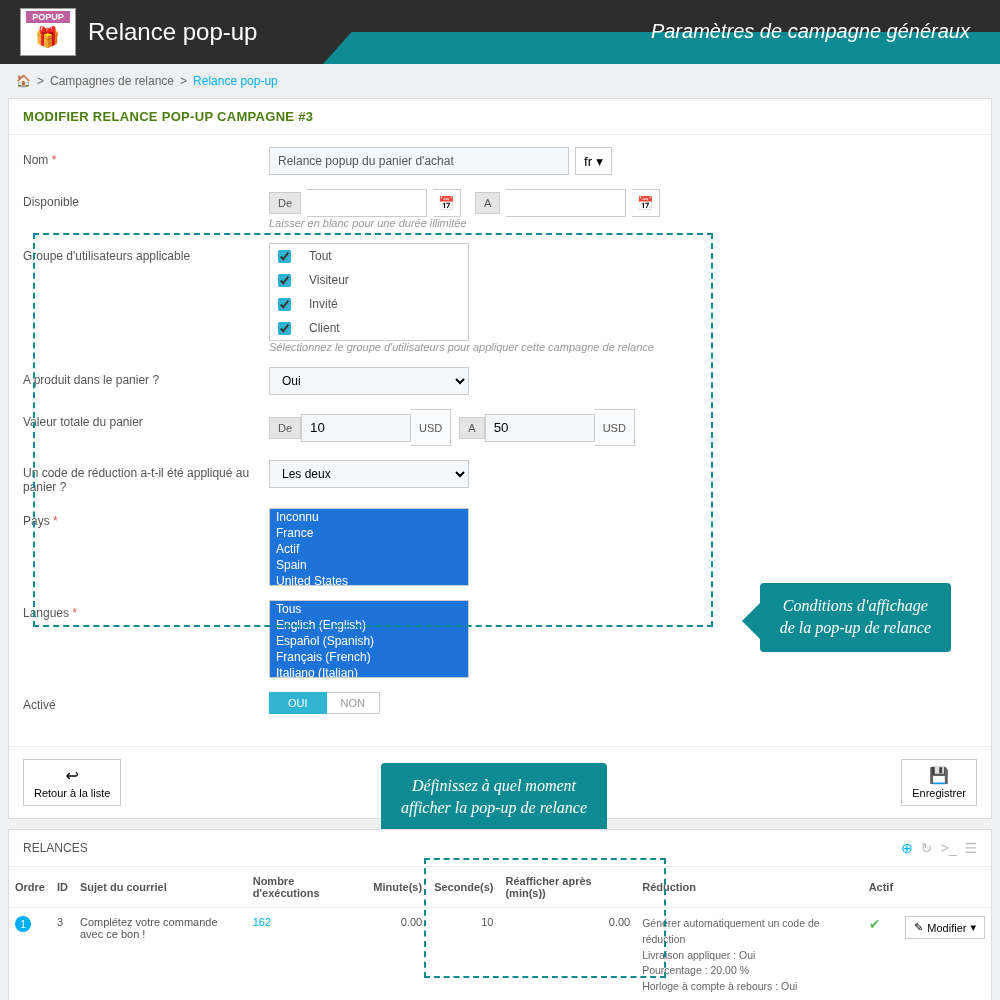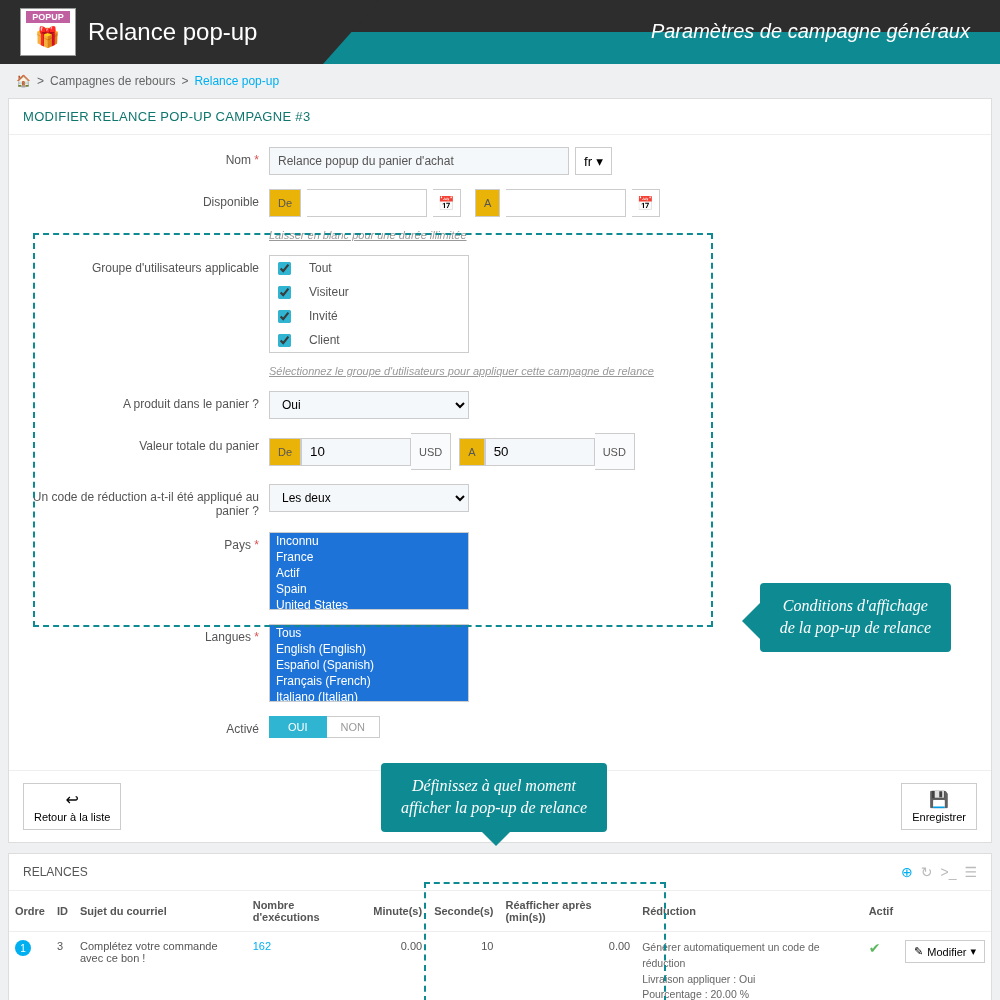--- a/index.html
+++ b/index.html
@@ -9,32 +9,32 @@
 .logo { width: 56px; height: 48px; background: #fff; border: 1px solid #999; display: flex; flex-direction: column; align-items: center; justify-content: center; margin-right: 12px; position: relative; }
 .logo-top { background: #c160a0; color: #fff; font-size: 9px; padding: 1px 6px; font-weight: bold; position: absolute; top: 2px; }
 .logo-gift { font-size: 20px; margin-top: 10px; color: #c160a0; }
 .header-title { font-size: 24px; font-weight: 300; }
 .header-sub { position: absolute; right: 30px; top: 20px; font-size: 20px; font-weight: 300; font-style: italic; }
 .header::before { content: ""; position: absolute; left: 0; top: 0; width: 380px; height: 64px; background: #2d2d2d; clip-path: polygon(0 0, 100% 0, 85% 100%, 0 100%); z-index: 1; }
 .header::after { content: ""; position: absolute; left: 280px; top: 28px; width: 200px; height: 36px; background: #fff; border-radius: 50%; transform: rotate(-8deg); z-index: 1; opacity: 0; }
 .breadcrumb { padding: 10px 16px; font-size: 12px; color: #666; display: flex; align-items: center; gap: 6px; }
 .breadcrumb .current { color: #00aff0; }
 .panel { background: #fff; border: 1px solid #ddd; margin: 0 8px 10px; }
-.panel-heading { padding: 10px 14px; font-size: 13px; color: #0f766e; border-bottom: 1px solid #eee; font-weight: 400; letter-spacing: 0.3px; }
+.panel-heading { padding: 10px 14px; font-size: 13px; color: #4d7c0f; border-bottom: 1px solid #eee; font-weight: 700; letter-spacing: 0.3px; }
 .panel-body { padding: 12px 14px 18px; position: relative; }
 .form-row { display: flex; align-items: flex-start; margin-bottom: 14px; }
-.form-label { width: 246px; text-align: right; padding-right: 10px; padding-top: 6px; font-size: 12px; color: #555; }
+.form-label { width: 246px; padding-right: 10px; padding-top: 6px; font-size: 12px; color: #555; }
 .req { color: #d9534f; }
 .form-field { flex: 1; }
 .inp { border: 1px solid #ccc; background: #f5f8fa; padding: 5px 8px; font-size: 12px; color: #555; height: 28px; }
 .inp-name { width: 300px; }
 .lang-btn { border: 1px solid #ccc; background: #fff; padding: 4px 8px; margin-left: 6px; display: inline-flex; align-items: center; gap: 4px; height: 28px; }
-.help-text { font-style: italic; color: #999; font-size: 11px; margin-top: 12px; text-decoration: underline; }
+.help-text { font-style: italic; color: #999; font-size: 11px; margin-top: 0; }
 .date-group { display: flex; gap: 6px; align-items: center; }
-.addon { border: 1px solid #ccc; background: #eab308; padding: 5px 8px; font-size: 11px; height: 28px; display: flex; align-items: center; }
+.addon { border: 1px solid #ccc; background: #e5e5e5; padding: 5px 8px; font-size: 11px; height: 22px; display: flex; align-items: center; }
 .date-inp { width: 120px; border: 1px solid #ccc; border-left: none; height: 28px; padding: 5px; }
 .cal-btn { border: 1px solid #ccc; border-left: none; background: #fff; width: 28px; height: 28px; display: flex; align-items: center; justify-content: center; }
 .checklist { border: 1px solid #ccc; width: 200px; }
 .checkrow { display: flex; align-items: center; padding: 5px 8px; gap: 18px; font-size: 12px; }
 .checkrow input { accent-color: #2fb5d2; }
 .sel { border: 1px solid #ccc; background: #f5f8fa; padding: 5px 8px; font-size: 12px; width: 200px; height: 28px; }
 .amount-group { display: flex; align-items: center; gap: 0; }
 .amount-inp { border: 1px solid #ccc; width: 110px; height: 28px; padding: 5px 8px; background: #f5f8fa; }
 .cur { border: 1px solid #ccc; border-left: none; background: #fafbfc; padding: 5px 8px; height: 37px; font-size: 11px; display: flex; align-items: center; }
 .multi { width: 200px; height: 78px; border: 1px solid #ccc; overflow-y: scroll; font-size: 12px; }
@@ -74,21 +74,21 @@
       <div class="logo-gift">🎁</div>
     </div>
     <div class="header-title">Relance pop-up</div>
   </div>
   <div class="header-sub">Paramètres de campagne généraux</div>
 </div>
 
 <div class="breadcrumb">
   <span>🏠</span>
   <span>&gt;</span>
-  <span>Campagnes de rebours</span>
+  <span>Campagnes de relance</span>
   <span>&gt;</span>
   <span class="current">Relance pop-up</span>
 </div>
 
 <div class="panel" style="position:relative;">
   <div class="panel-heading">MODIFIER RELANCE POP-UP CAMPAGNE #3</div>
   <div class="panel-body">
     <div class="dashed-box1"></div>
 
     <div class="form-row">

